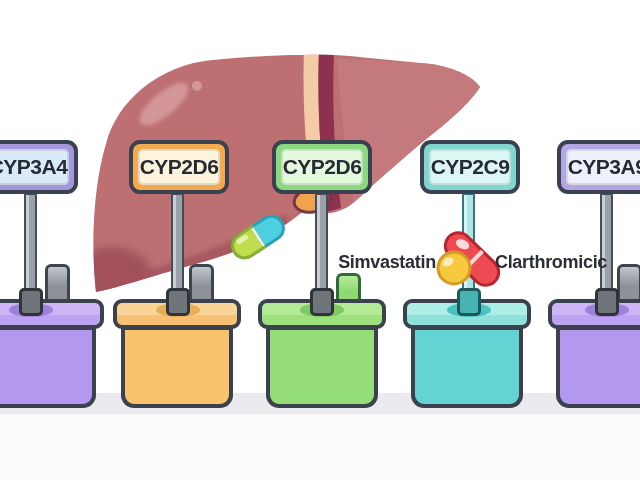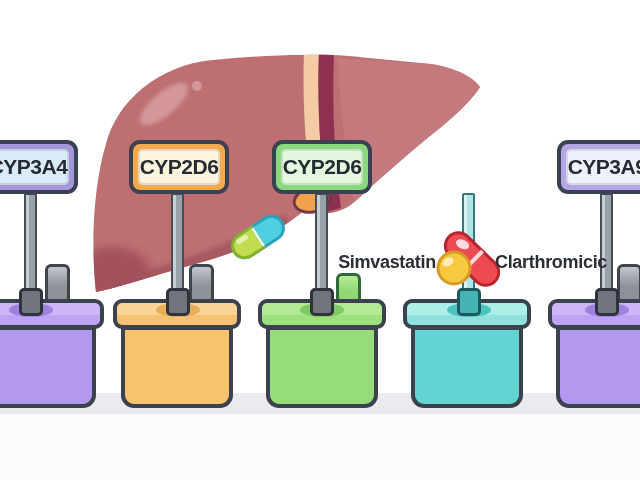--- a/index.html
+++ b/index.html
@@ -143,20 +143,23 @@
   <div class="connector conn3"></div>
   <div class="sign sign3">
     <div class="sign-inner">CYP2D6</div>
   </div>
 
   <div class="body body4 body-teal"></div>
   <div class="lid lid4 lid-teal"></div>
   <div class="hole hole4 hole-teal"></div>
   <div class="post post4"></div>
   <div class="connector conn4"></div>
+  <div class="sign sign4">
+    <div class="sign-inner">CYP2C9</div>
+  </div>
 
   <div class="stub stub5"></div>
   <div class="body body5 body-purple"></div>
   <div class="lid lid5 lid-purple"></div>
   <div class="hole hole5 hole-purple"></div>
   <div class="post post5"></div>
   <div class="connector conn5"></div>
   <div class="sign sign5">
     <div class="sign-inner">CYP3A9</div>
   </div>

